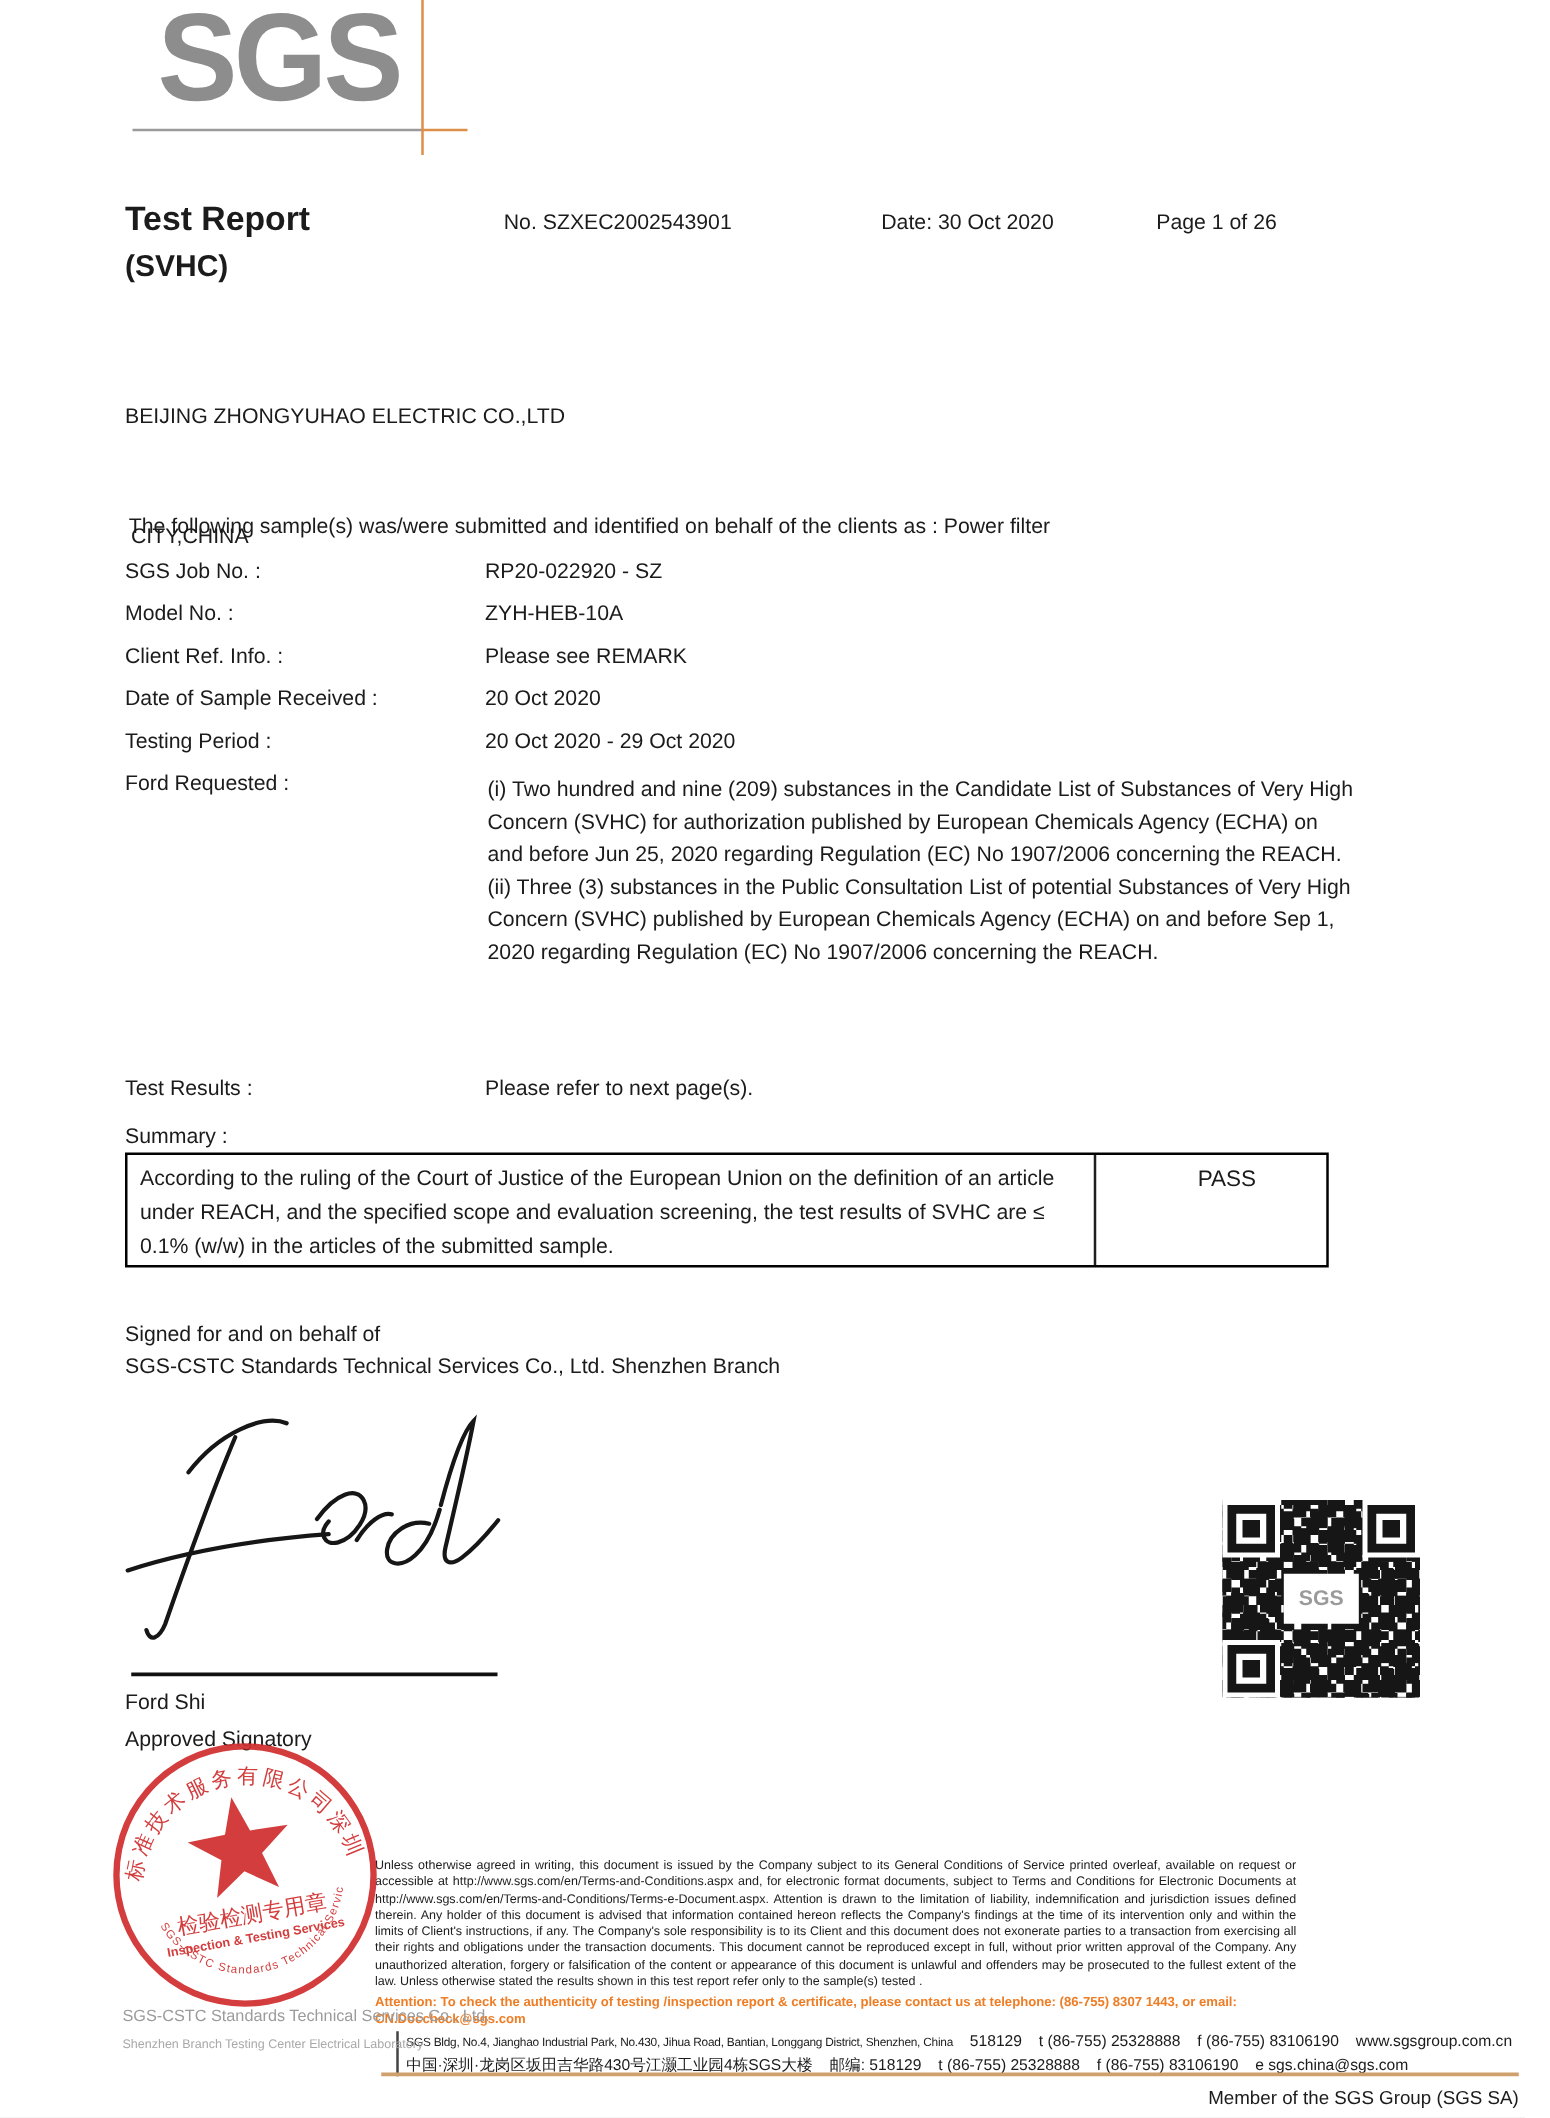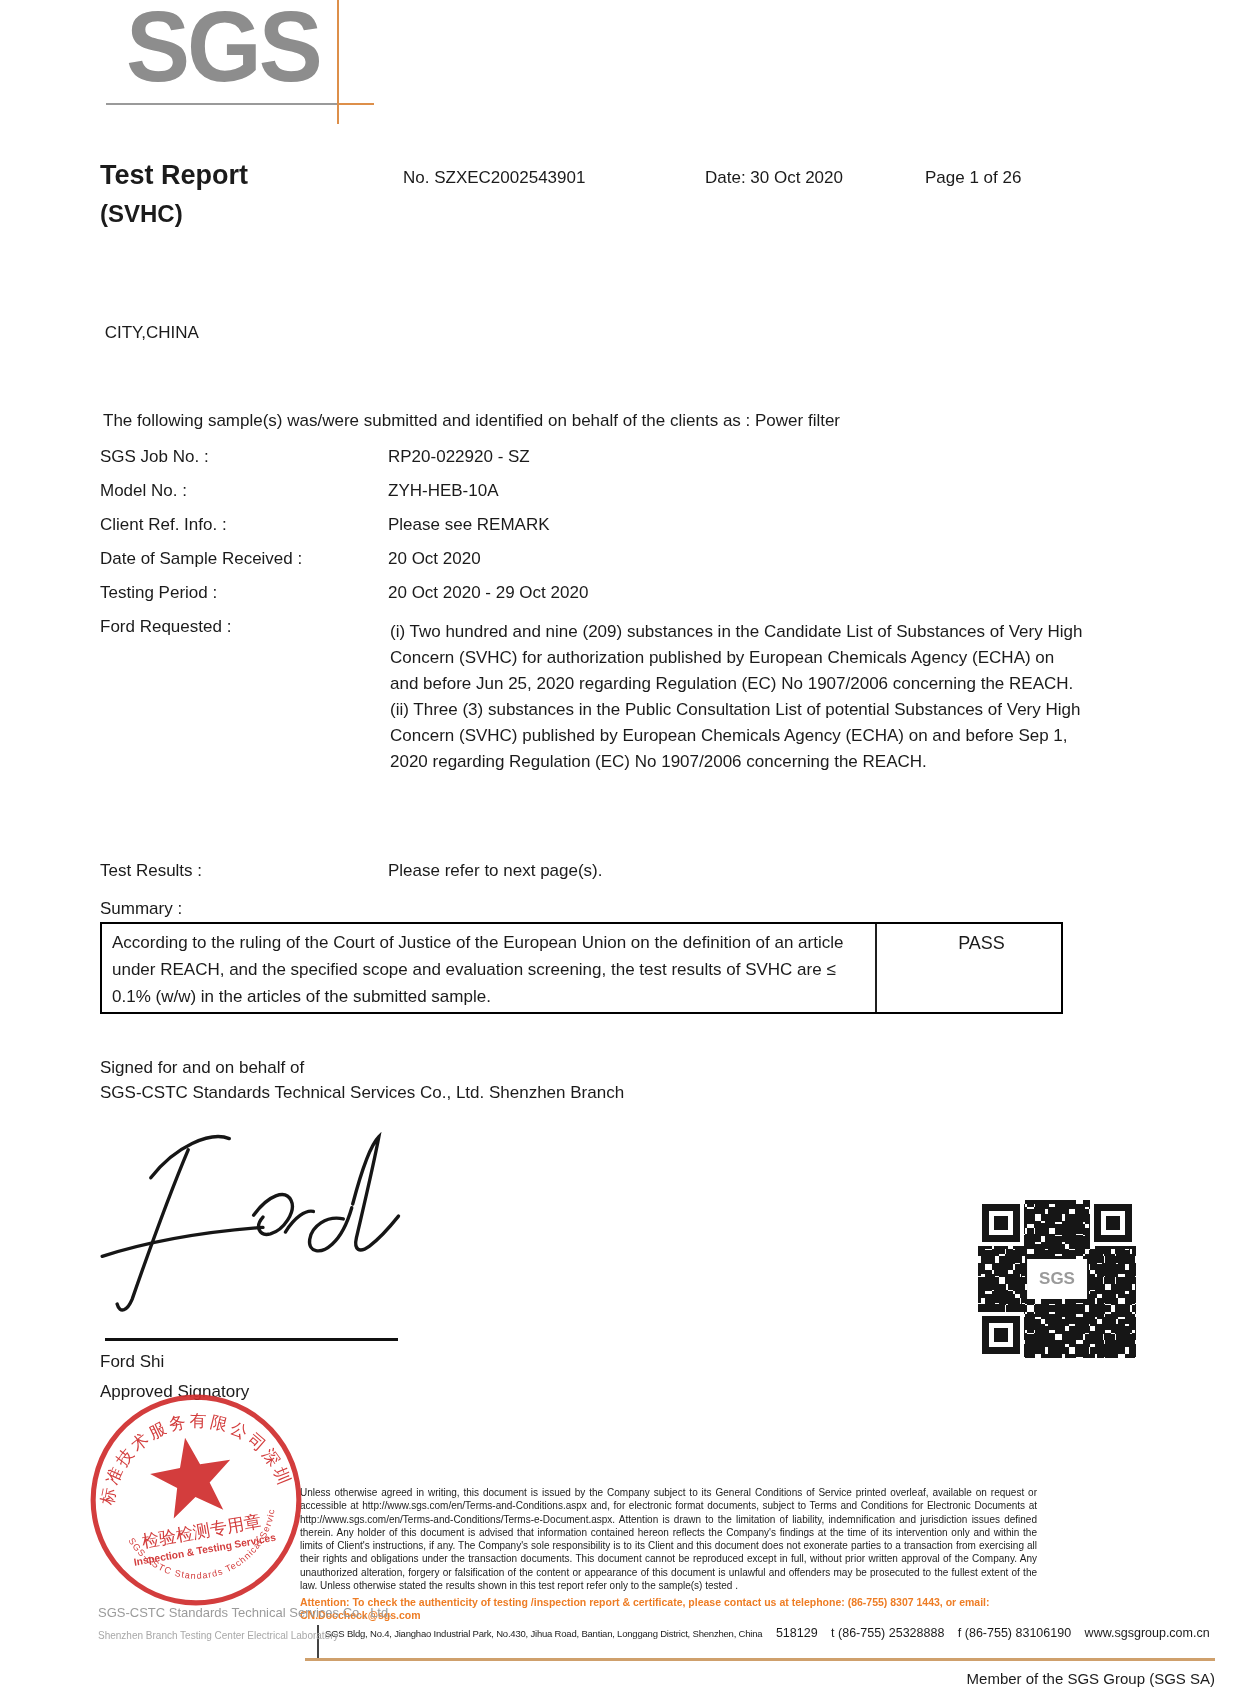--- a/index.html
+++ b/index.html
@@ -96,20 +96,21 @@
   <div class="abs logo-hline-orange"></div>
   <div class="abs logo-vline-orange"></div>
 
   <div class="abs title1">Test Report</div>
   <div class="abs title2">(SVHC)</div>
   <div class="abs meta meta-no">No. SZXEC2002543901</div>
   <div class="abs meta meta-date">Date: 30 Oct 2020</div>
   <div class="abs meta meta-page">Page 1 of 26</div>
 
   <div class="abs client">
+    <div>BEIJING ZHONGYUHAO ELECTRIC CO.,LTD</div>
     <div> CITY,CHINA</div>
   </div>
 
   <div class="abs sample-line">The following sample(s) was/were submitted and identified on behalf of the clients as : Power filter</div>
 
   <div class="abs kv-label" style="top:447px">SGS Job No. :</div>
   <div class="abs kv-value" style="top:447px">RP20-022920 - SZ</div>
   <div class="abs kv-label" style="top:481px">Model No. :</div>
   <div class="abs kv-value" style="top:481px">ZYH-HEB-10A</div>
   <div class="abs kv-label" style="top:515px">Client Ref. Info. :</div>
@@ -183,16 +184,23 @@
   <div class="abs attention">Attention: To check the authenticity of testing /inspection report &amp; certificate, please contact us at telephone: (86-755) 8307 1443, or email: CN.Doccheck@sgs.com</div>
 
   <div class="abs addr-divider"></div>
   <div class="abs addr addr-row1">
     <span class="small">SGS Bldg, No.4, Jianghao Industrial Park, No.430, Jihua Road, Bantian, Longgang District, Shenzhen, China</span>
     <span>518129</span>
     <span>t (86-755) 25328888</span>
     <span>f (86-755) 83106190</span>
     <span>www.sgsgroup.com.cn</span>
   </div>
+  <div class="abs addr addr-row2">
+    <span>中国·深圳·龙岗区坂田吉华路430号江灏工业园4栋SGS大楼</span>
+    <span>邮编: 518129</span>
+    <span>t (86-755) 25328888</span>
+    <span>f (86-755) 83106190</span>
+    <span>e  sgs.china@sgs.com</span>
+  </div>
   <div class="abs tan-rule"></div>
   <div class="abs member">Member of the SGS Group (SGS SA)</div>
 
 </div>
 
 </body></html>

